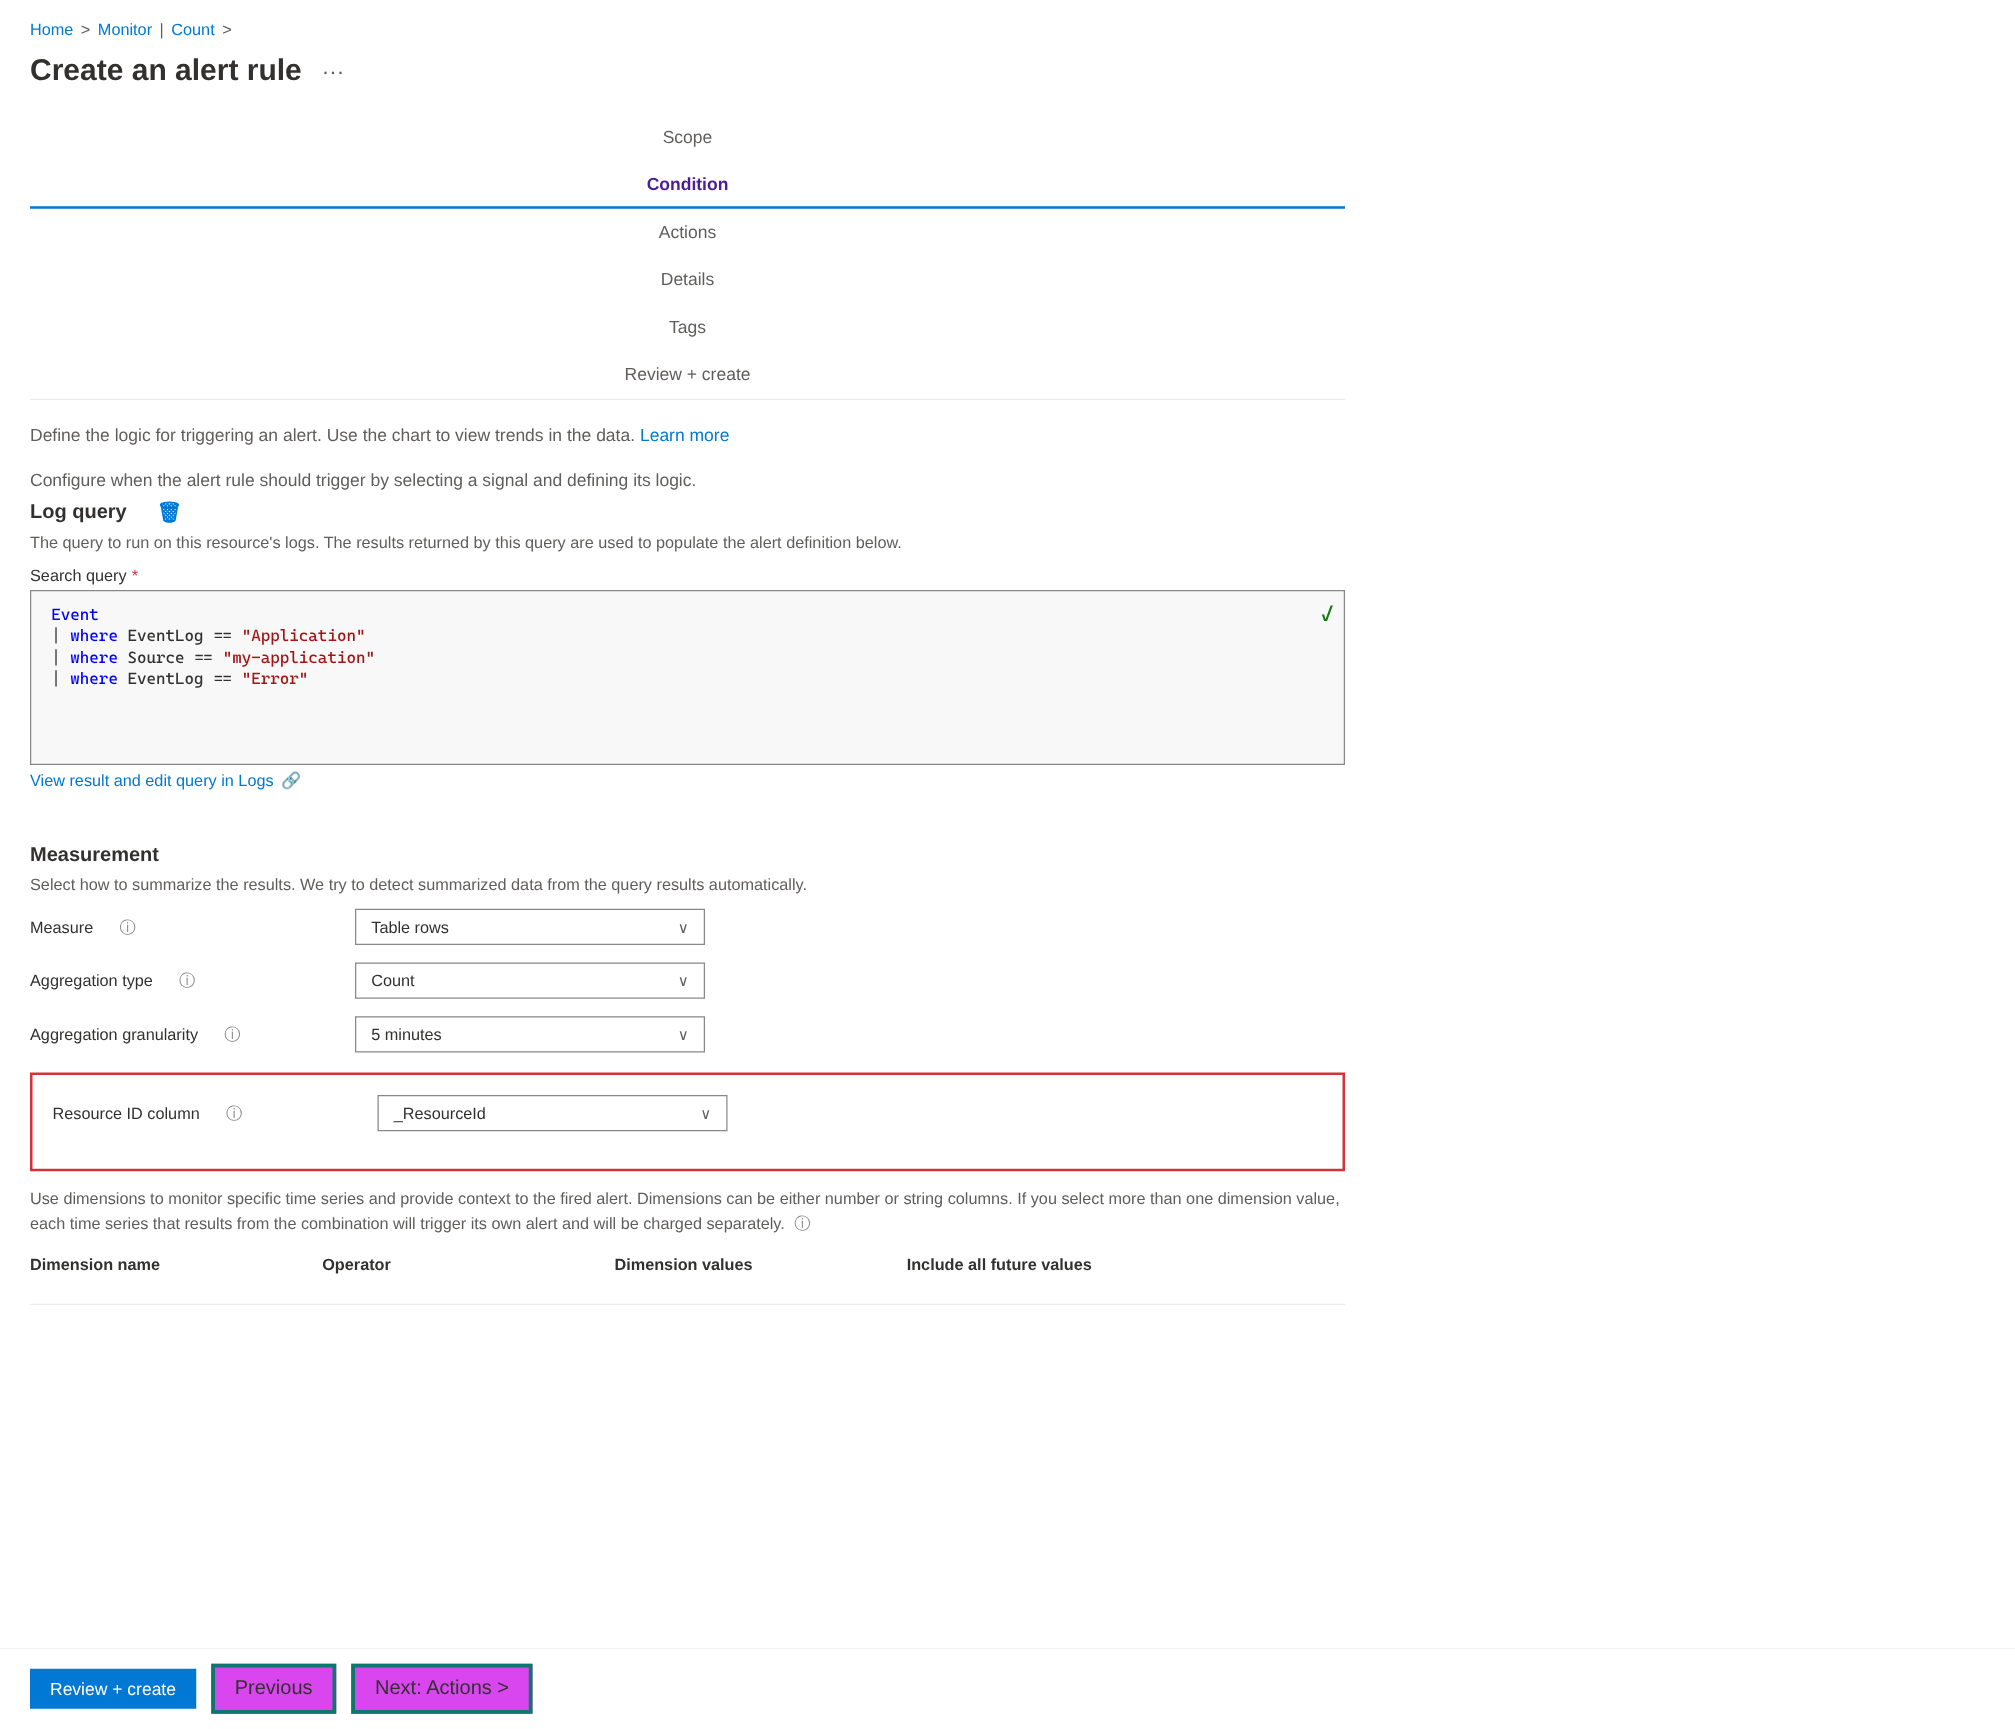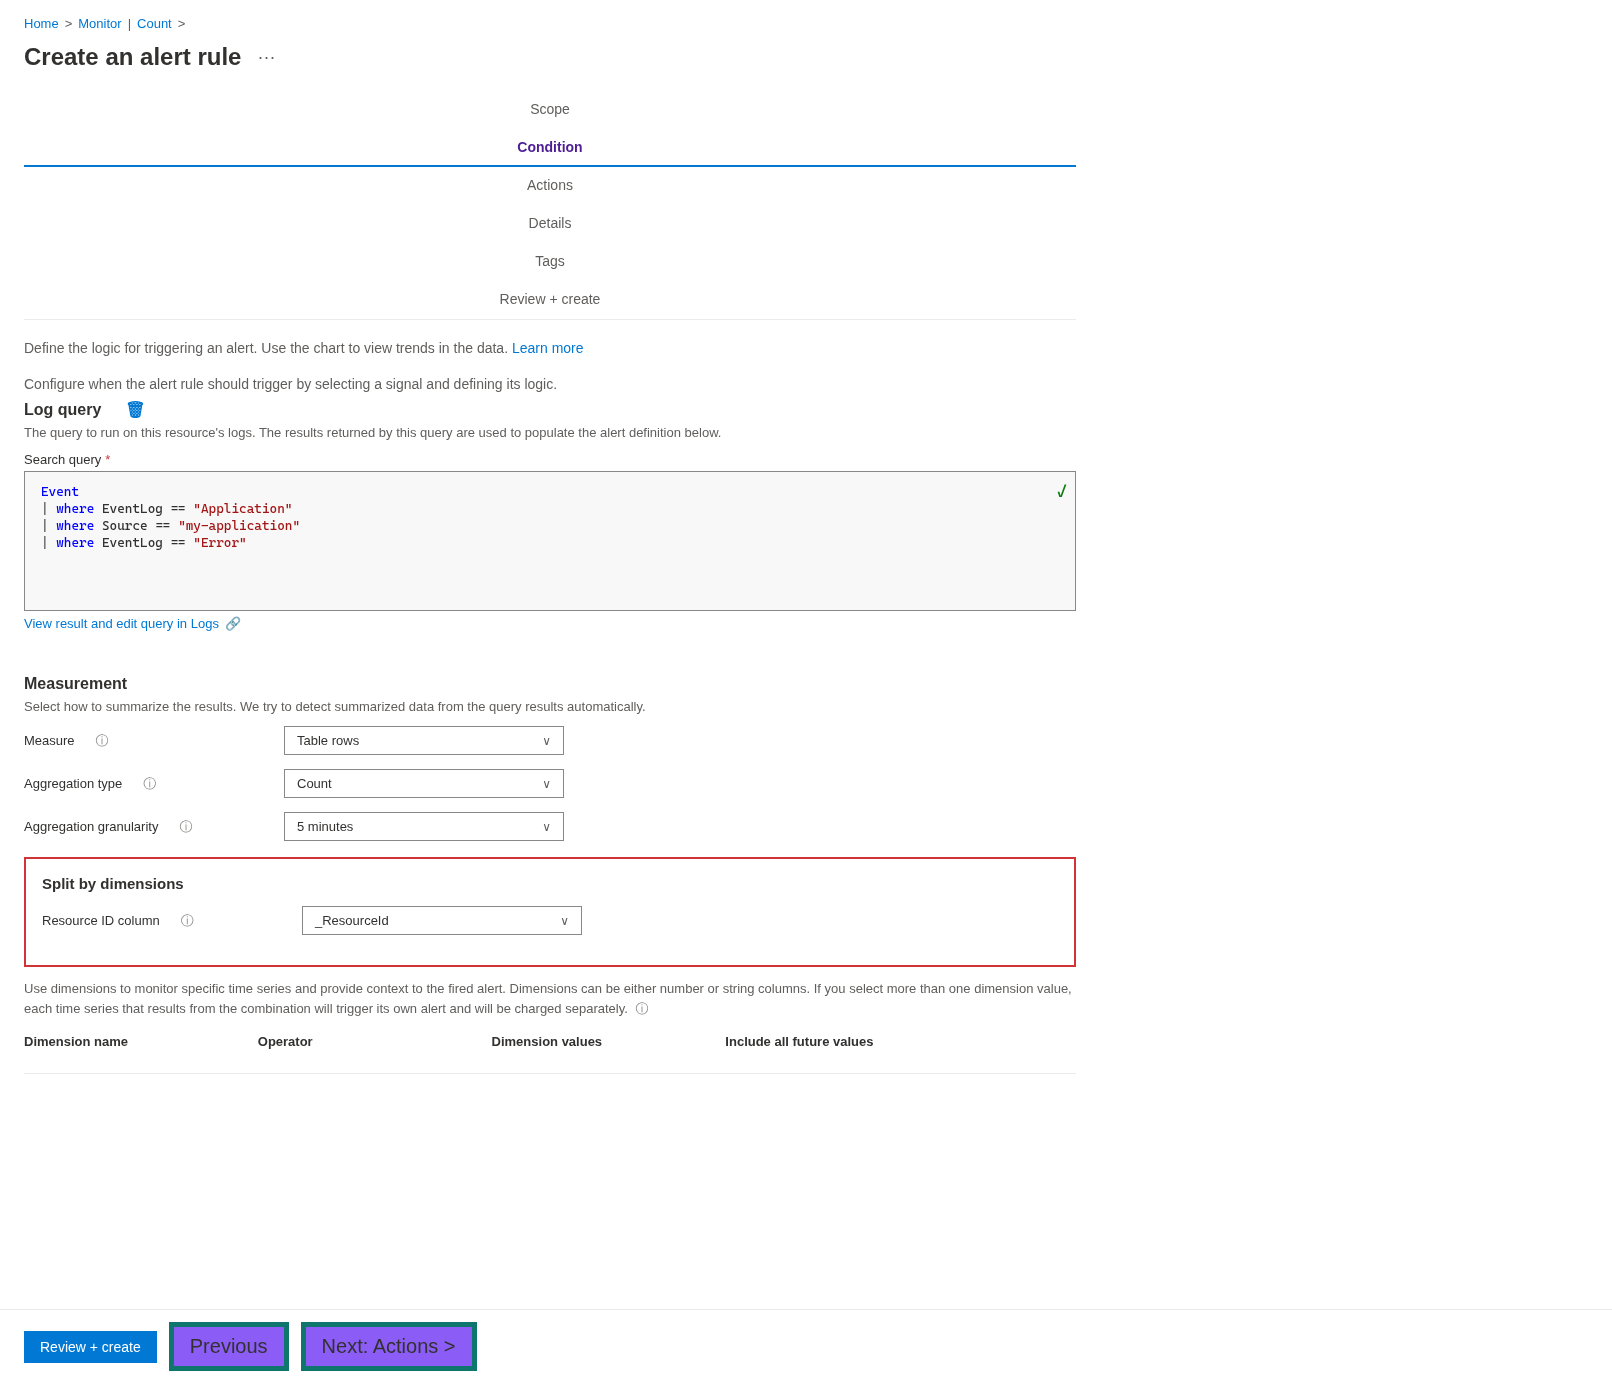--- a/index.html
+++ b/index.html
@@ -53,21 +53,21 @@
     .dimensions-info { font-size: 13px; color: #605e5c; margin-bottom: 16px; line-height: 1.5; }
     
     .table-header { display: flex; gap: 0; border-bottom: 1px solid #edebe9; padding-bottom: 24px; }
     .th { font-size: 13px; font-weight: 600; color: #323130; flex: 1; }
     .th:last-child { flex: 1.5; }
     
     .footer-bar { position: fixed; bottom: 0; left: 0; right: 0; background: #fff; border-top: 1px solid #edebe9; padding: 12px 24px; display: flex; align-items: center; gap: 12px; }
     
     .btn-primary { background: #0078d4; color: #fff; border: none; padding: 8px 16px; font-size: 14px; cursor: pointer; font-family: inherit; }
     
-    .btn-secondary { background: #8b5cf6; color: #323130; border: 5px solid #0f766e; padding: 8px 16px; font-size: 20px; cursor: pointer; font-family: inherit; }
+    .btn-secondary { background: #d946ef; color: #323130; border: 3px solid #0f766e; padding: 8px 16px; font-size: 16px; cursor: pointer; font-family: inherit; }
     
     .chevron-icon { display: inline-block; }
   </style>
 </head>
 <body>
 
 <div class="page-container">
 
   <div class="breadcrumb">
     <a href="#">Home</a>
@@ -158,21 +158,20 @@
         <span class="info-icon" title="Info">ⓘ</span>
       </div>
       <div class="dropdown">
         <span>5 minutes</span>
         <span class="dropdown-arrow chevron-icon">∨</span>
       </div>
     </div>
   </div>
 
   <div class="split-dimensions-box">
-    <div class="split-title">Split by dimensions</div>
 
     <div class="form-row">
       <div class="form-label">
         <span>Resource ID column</span>
         <span class="info-icon" title="Info">ⓘ</span>
       </div>
       <div class="dropdown">
         <span>_ResourceId</span>
         <span class="dropdown-arrow chevron-icon">∨</span>
       </div>

